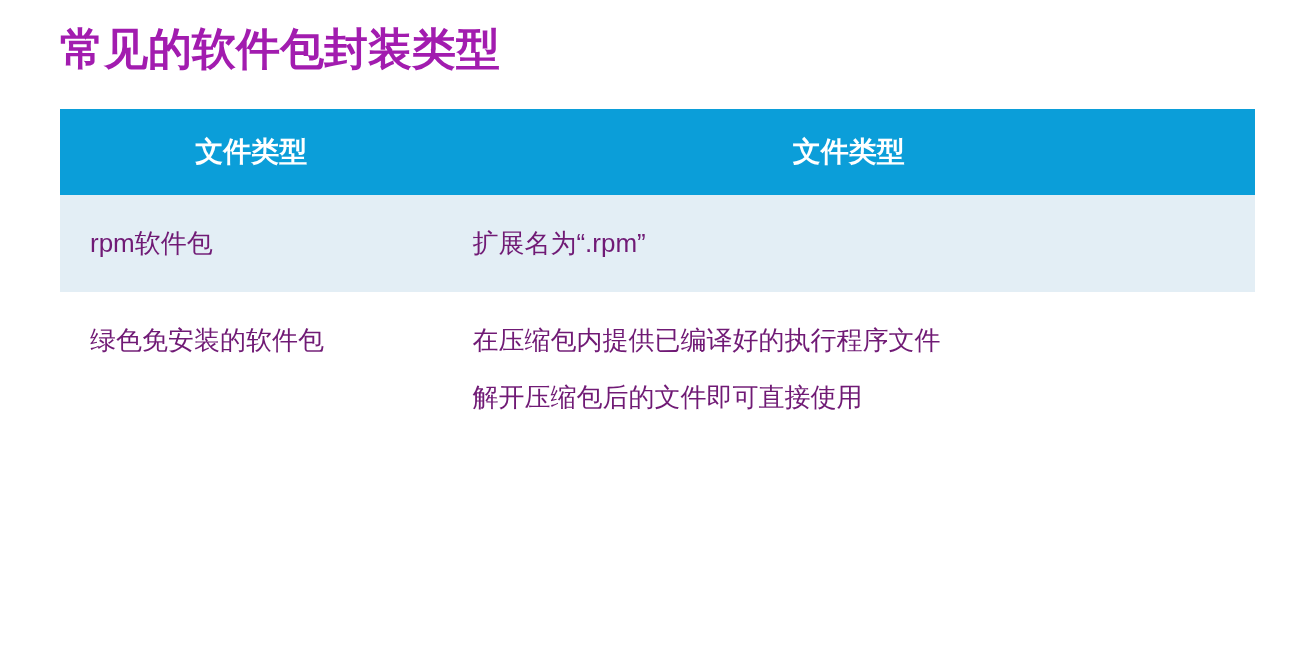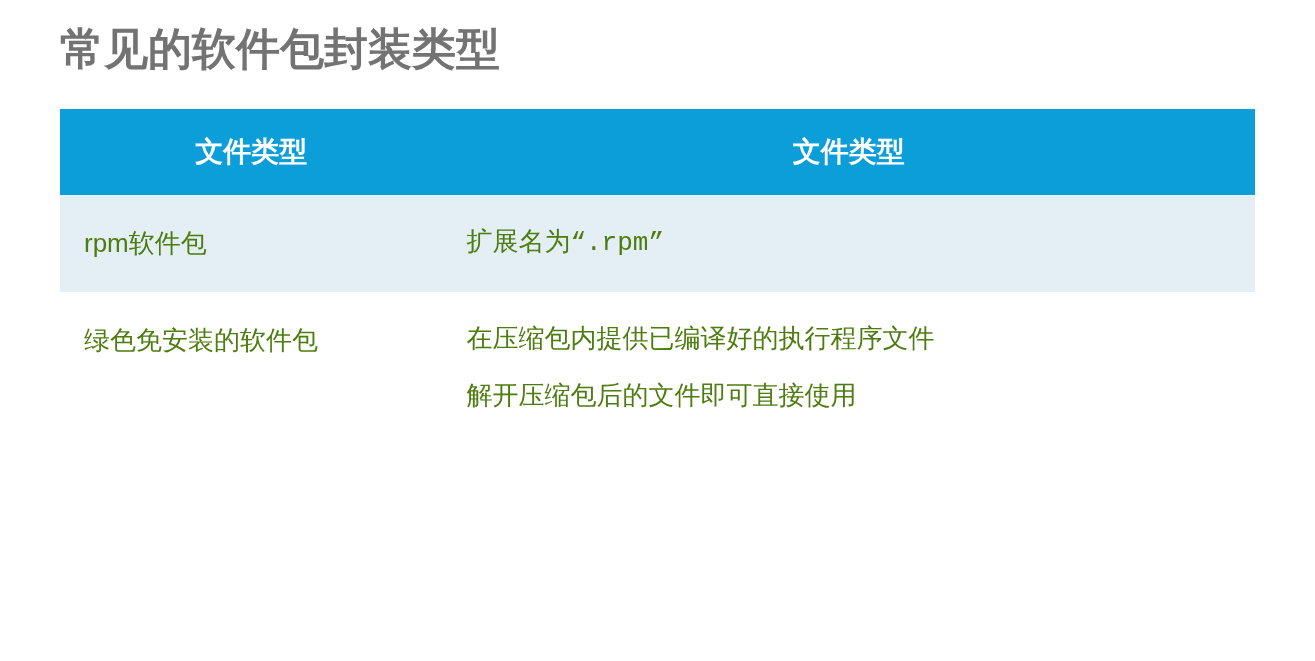--- a/index.html
+++ b/index.html
@@ -9,54 +9,53 @@
     }
     body {
       font-family: "Microsoft YaHei", "PingFang SC", "Hiragino Sans GB", sans-serif;
       background: #ffffff;
       padding: 20px 60px;
       width: 1315px;
     }
     .title {
       font-size: 44px;
       font-weight: bold;
-      color: #737373;
+      color: #a21caf;
       margin-bottom: 30px;
     }
     .table {
       width: 100%;
       border-collapse: collapse;
     }
     .table th {
       background: #0b9ed9;
       color: #ffffff;
       font-size: 28px;
       font-weight: bold;
       padding: 24px 20px;
       text-align: center;
     }
     .table th:first-child {
       width: 32%;
     }
     .table td {
       font-size: 26px;
-      color: #4d7c0f;
-      padding: 20px 24px;
+      color: #701a75;
+      padding: 20px 30px;
       vertical-align: top;
       line-height: 2.2;
     }
     .table tr.odd td {
       background: #e3eef5;
     }
     .table tr.even td {
       background: #ffffff;
     }
     .cell-line {
       display: block;
-      font-family: Liberation Mono, monospace;
     }
   </style>
 </head>
 <body>
 
 <h1 class="title">常见的软件包封装类型</h1>
 
 <table class="table">
   <thead>
     <tr>

